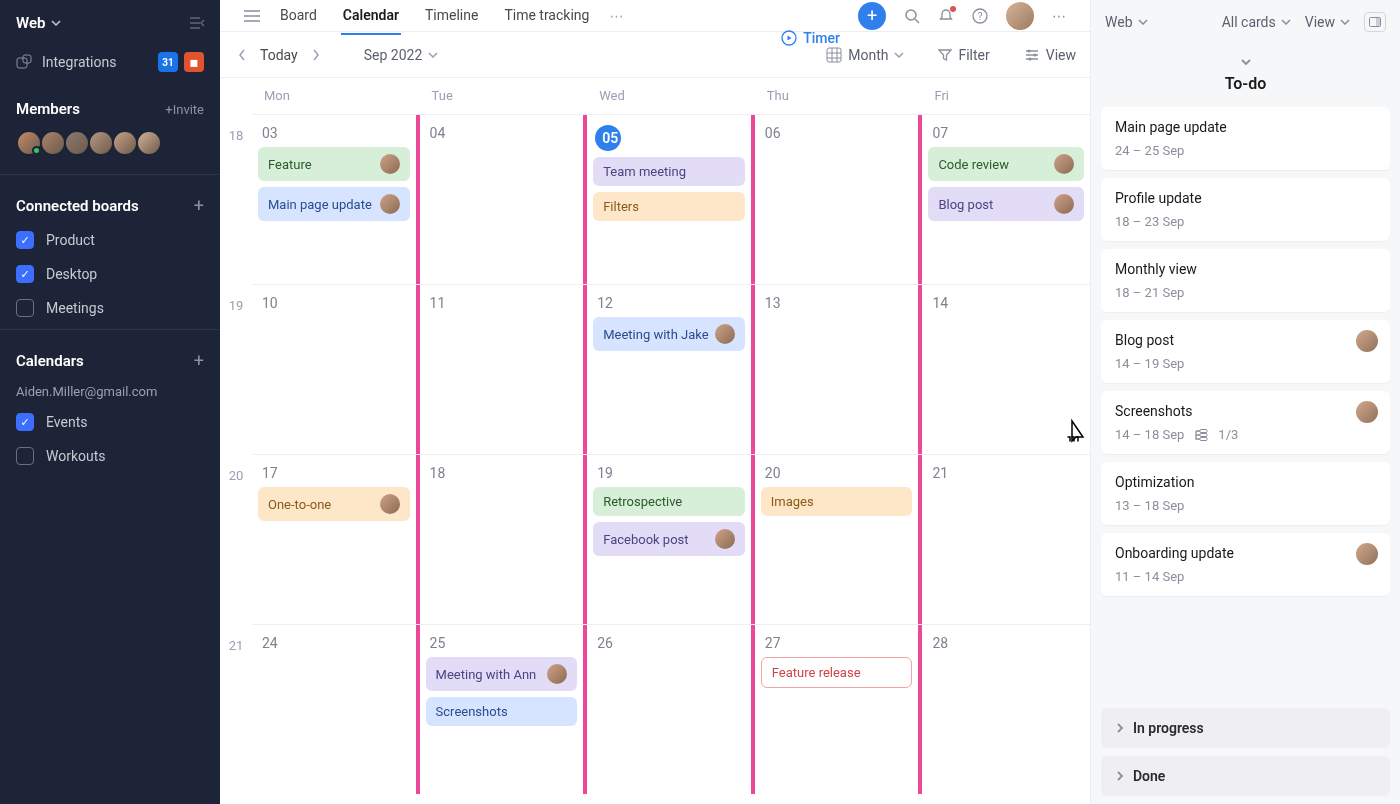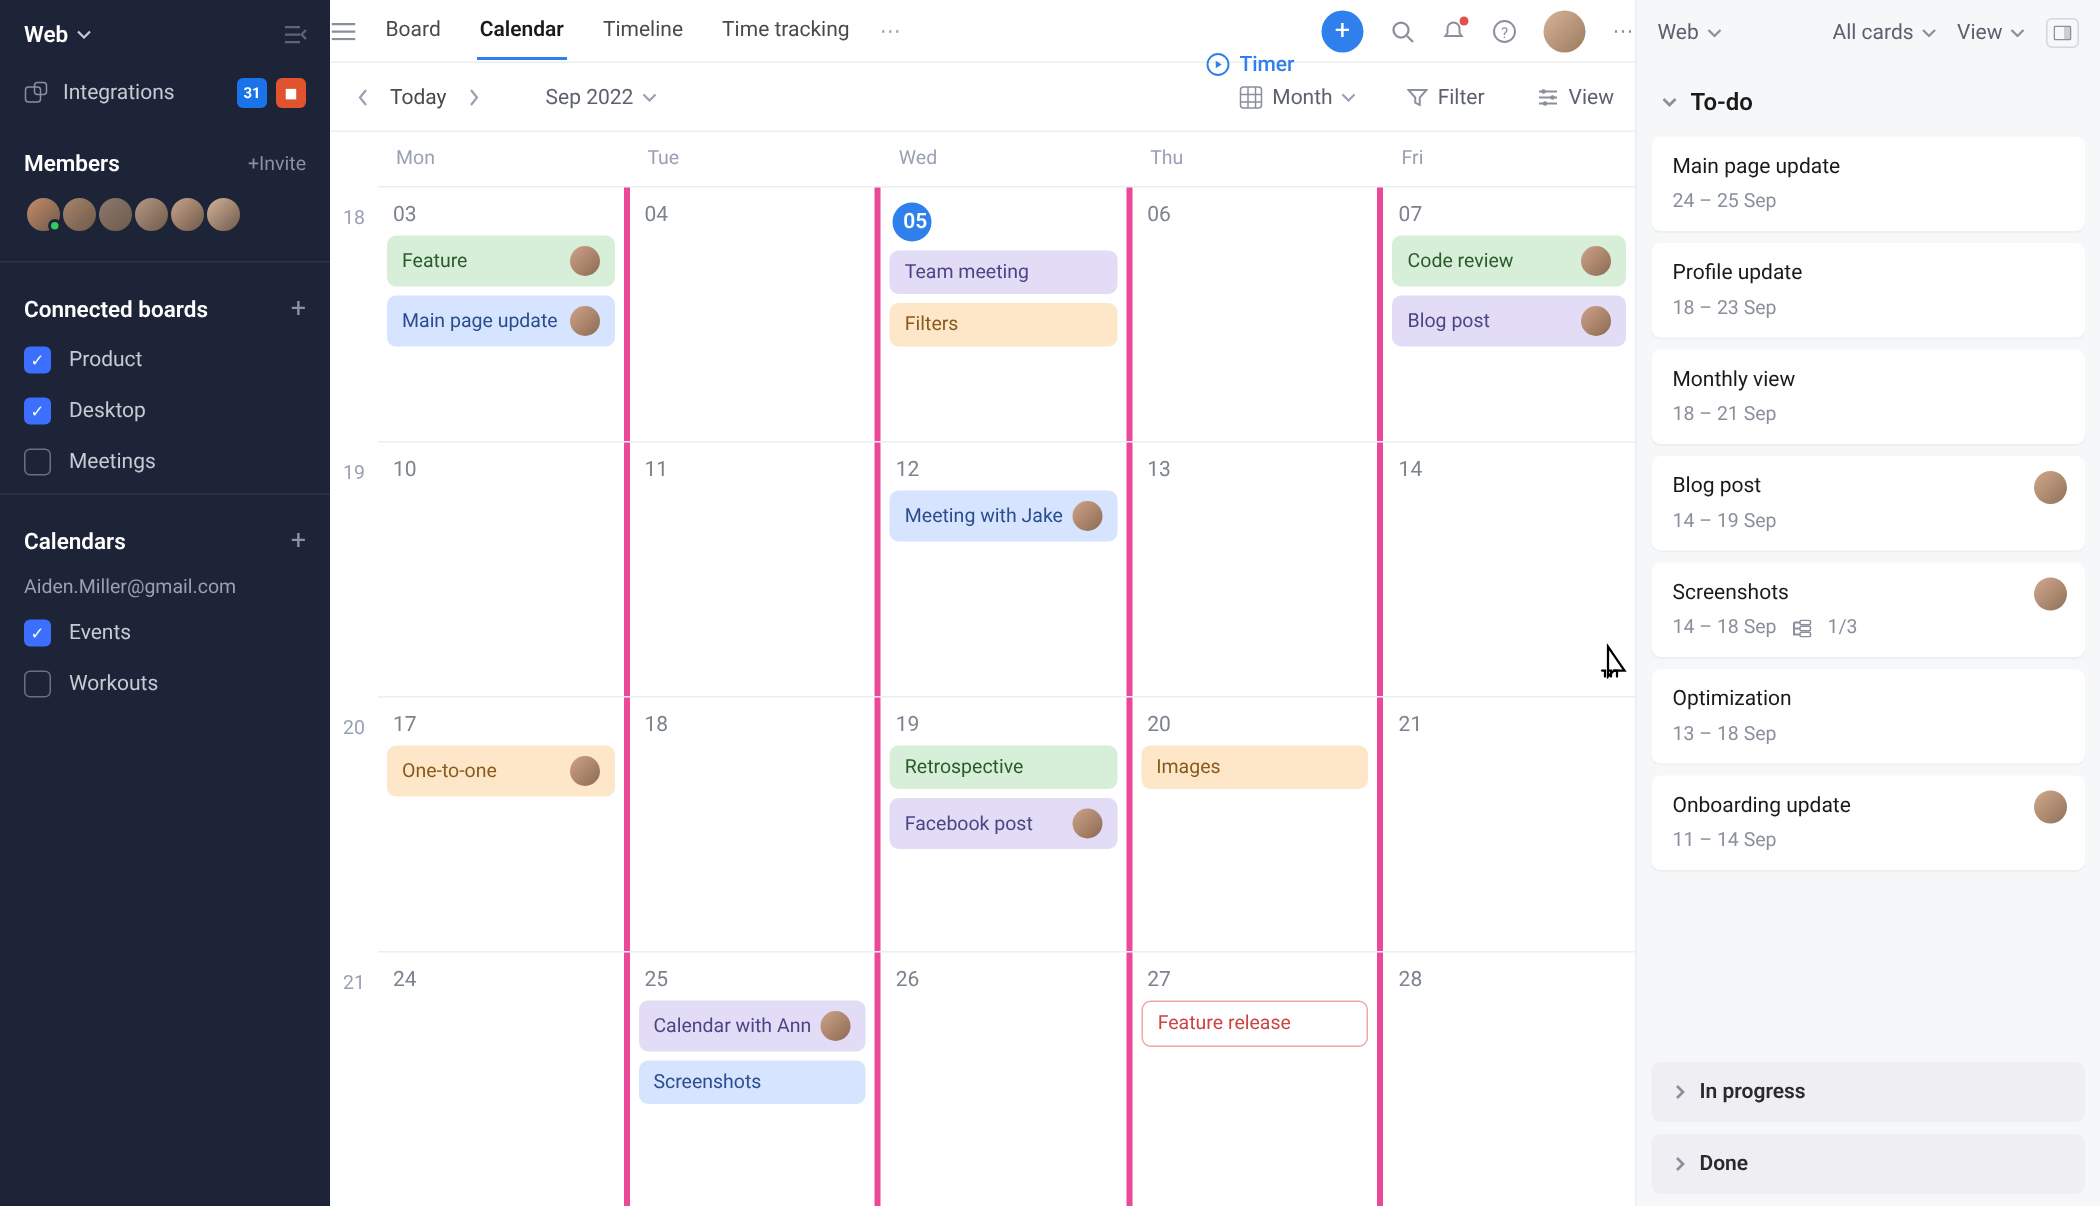--- a/index.html
+++ b/index.html
@@ -25,21 +25,21 @@
 .av .dot{position:absolute;right:-1px;bottom:-1px;width:9px;height:9px;border-radius:50%;background:#33c95c;border:2px solid #1e2437;}
 .chk-row{display:flex;align-items:center;gap:12px;padding:8px 16px;}
 .chk{width:18px;height:18px;border-radius:4px;border:1.5px solid #6a6f85;display:flex;align-items:center;justify-content:center;color:#fff;font-size:11px;}
 .chk.on{background:#3d6fff;border-color:#3d6fff;}
 .plus{color:#8b8fa3;font-size:18px;line-height:1;}
 .email{padding:6px 16px;color:#9aa0b4;font-size:13px;}
 hr.sep{border:none;border-top:1px solid #2e3449;margin:4px 0;}
 
 
 .main{flex:1;display:flex;flex-direction:column;min-width:0;}
-.topbar{height:42px;display:flex;align-items:center;padding:0 1px;gap:18px;border-bottom:1px solid #eceef2;font-size:14px;color:#4a4a4a;}
+.topbar{height:32px;display:flex;align-items:center;padding:0 24px;gap:18px;border-bottom:1px solid #eceef2;font-size:14px;color:#4a4a4a;}
 .topbar .burger{color:#8a8f9c;}
 .topbar .tab{padding:10px 2px;color:#4a4a4a;cursor:pointer;}
 .topbar .tab.active{color:#1a1a1a;font-weight:600;border-bottom:2px solid #2f80ed;}
 .topbar .dots{color:#9aa0b4;}
 .topbar .sp{flex:1;}
 .timer{color:#2f80ed;display:flex;align-items:center;gap:6px;font-weight:500;margin-top:44px;}
 .addbtn{width:28px;height:28px;border-radius:50%;background:#2f80ed;color:#fff;display:flex;align-items:center;justify-content:center;font-size:18px;}
 .ic{color:#8a8f9c;}
 .ic.bell{position:relative;}
 .ic.bell .d{position:absolute;top:-2px;right:-2px;width:6px;height:6px;border-radius:50%;background:#e05252;}
@@ -73,21 +73,21 @@
 
 
 .cursor{position:absolute;left:843px;top:340px;pointer-events:none;}
 
 
 .rpanel{width:310px;border-left:1px solid #eceef2;background:#f6f7f9;display:flex;flex-direction:column;font-size:14px;}
 .rtop{height:44px;display:flex;align-items:center;padding:0 14px;gap:14px;color:#5c6170;}
 .rtop .sp{flex:1;}
 .rtop .sel{display:flex;align-items:center;gap:5px;}
 .rtop .coll{border:1px solid #d2d6df;border-radius:4px;width:22px;height:20px;display:flex;align-items:center;justify-content:center;}
-.rhead{display:flex;align-items:center;gap:8px;padding:14px 16px;color:#1a1a1a;font-weight:600;font-size:16px;}
+.rhead{display:flex;align-items:center;gap:8px;padding:14px 16px;color:#1a1a1a;font-weight:600;font-size:16px;flex-direction:column;}
 .rhead .ch{color:#8a8f9c;transform:rotate(0deg);}
 .cards{flex:1;padding:0 10px;overflow-y:auto;}
 .card{background:#fff;border-radius:6px;padding:12px 14px;margin-bottom:8px;box-shadow:0 1px 1px rgba(0,0,0,.04);position:relative;}
 .card .tt{color:#1a1a1a;margin-bottom:8px;}
 .card .sub{color:#8a8f9c;font-size:13px;display:flex;align-items:center;gap:10px;}
 .card .cav{position:absolute;top:10px;right:12px;width:22px;height:22px;border-radius:50%;background:linear-gradient(135deg,#d1a98d,#90715a);}
 .sect{background:#efeff3;border-radius:6px;padding:12px 14px;margin:0 10px 8px 10px;display:flex;align-items:center;gap:8px;font-weight:600;color:#2a2a2a;}
 svg{display:block;}
 </style>
 </head>
@@ -377,21 +377,21 @@
               <div class="dn">21</div>
             </div>
           </div>
           <div class="row">
             <div class="cell">
               <div class="dn">24</div>
             </div>
             <div class="cell">
               <div class="dn">25</div>
               <div class="ev c-purp">
-                <span>Calendar with Ann</span>
+                <span>Meeting with Ann</span>
                 <div class="ea"></div>
               </div>
               <div class="ev c-blue">
                 <span>Screenshots</span>
               </div>
             </div>
             <div class="cell">
               <div class="dn">26</div>
             </div>
             <div class="cell">

